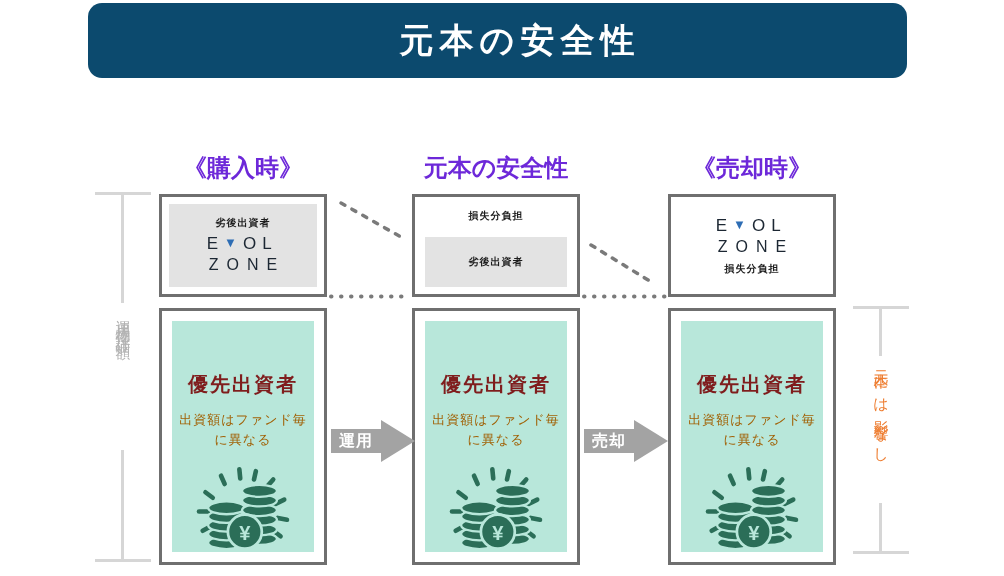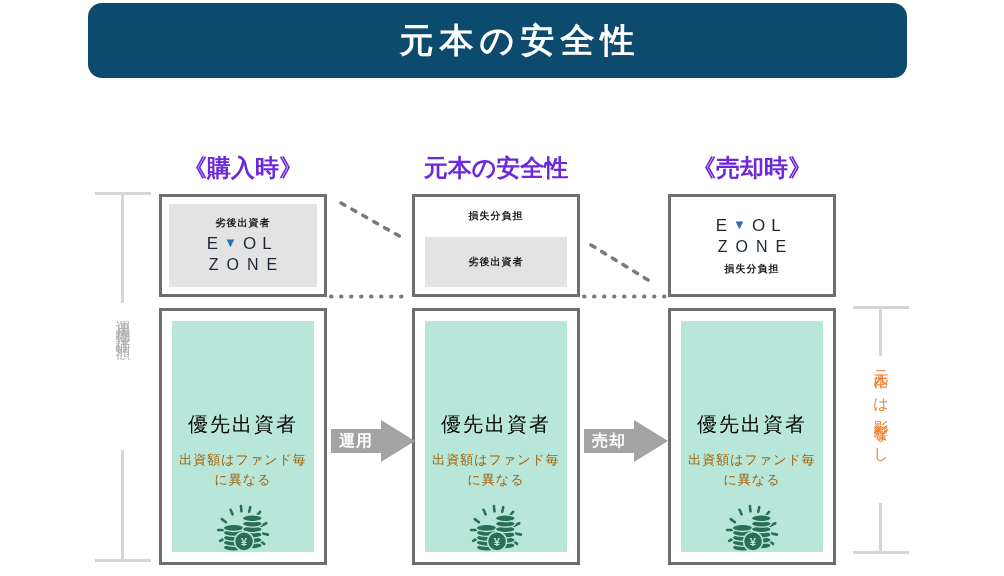--- a/index.html
+++ b/index.html
@@ -39,21 +39,21 @@
   .top-box.flexcol { display:flex; flex-direction:column; align-items:center; justify-content:center; gap:5px; }
 
   
   .logo { text-align:left; color:#1c2733; font-weight:normal; line-height:1.25; }
   .logo .r1 { font-size:17px; letter-spacing:6px; padding-left:6px; }
   .logo .r1 .logo-v { color:#2e6db4; font-size:13px; vertical-align:2px; letter-spacing:6px; }
   .logo .r2 { font-size:16px; letter-spacing:8px; padding-left:8px; }
 
   
   .mint { width:100%; height:100%; background:#b8e7da; display:flex; flex-direction:column; align-items:center; padding-top:50px; }
-  .priority-label { font-size:20px; font-weight:400; color:#000000; letter-spacing:2px;margin-top:40px; }
+  .priority-label { font-size:20px; font-weight:700; color:#7f1d1d; letter-spacing:2px; }
   .priority-caption { margin-top:12px; font-size:13px; color:#a16207; line-height:1.55; text-align:center; letter-spacing:1px; }
   .coin-svg { margin-top:12px; }
 
   
   .flow-arrow { position:absolute; width:84px; height:42px; }
   .flow-arrow .body { position:absolute; left:0; top:9px; width:50px; height:24px; background:#a3a3a3;
                       display:flex; align-items:center; justify-content:center;
                       color:#ffffff; font-size:16px; font-weight:bold; letter-spacing:1px; }
   .flow-arrow .head { position:absolute; left:50px; top:0; width:0; height:0;
                       border-top:21px solid transparent; border-bottom:21px solid transparent;

